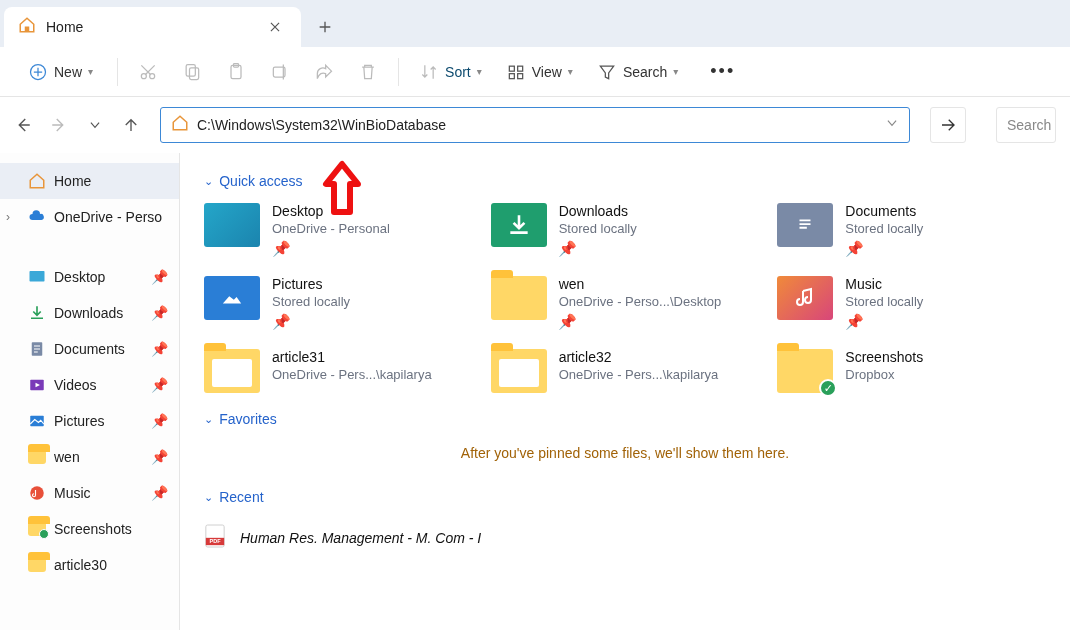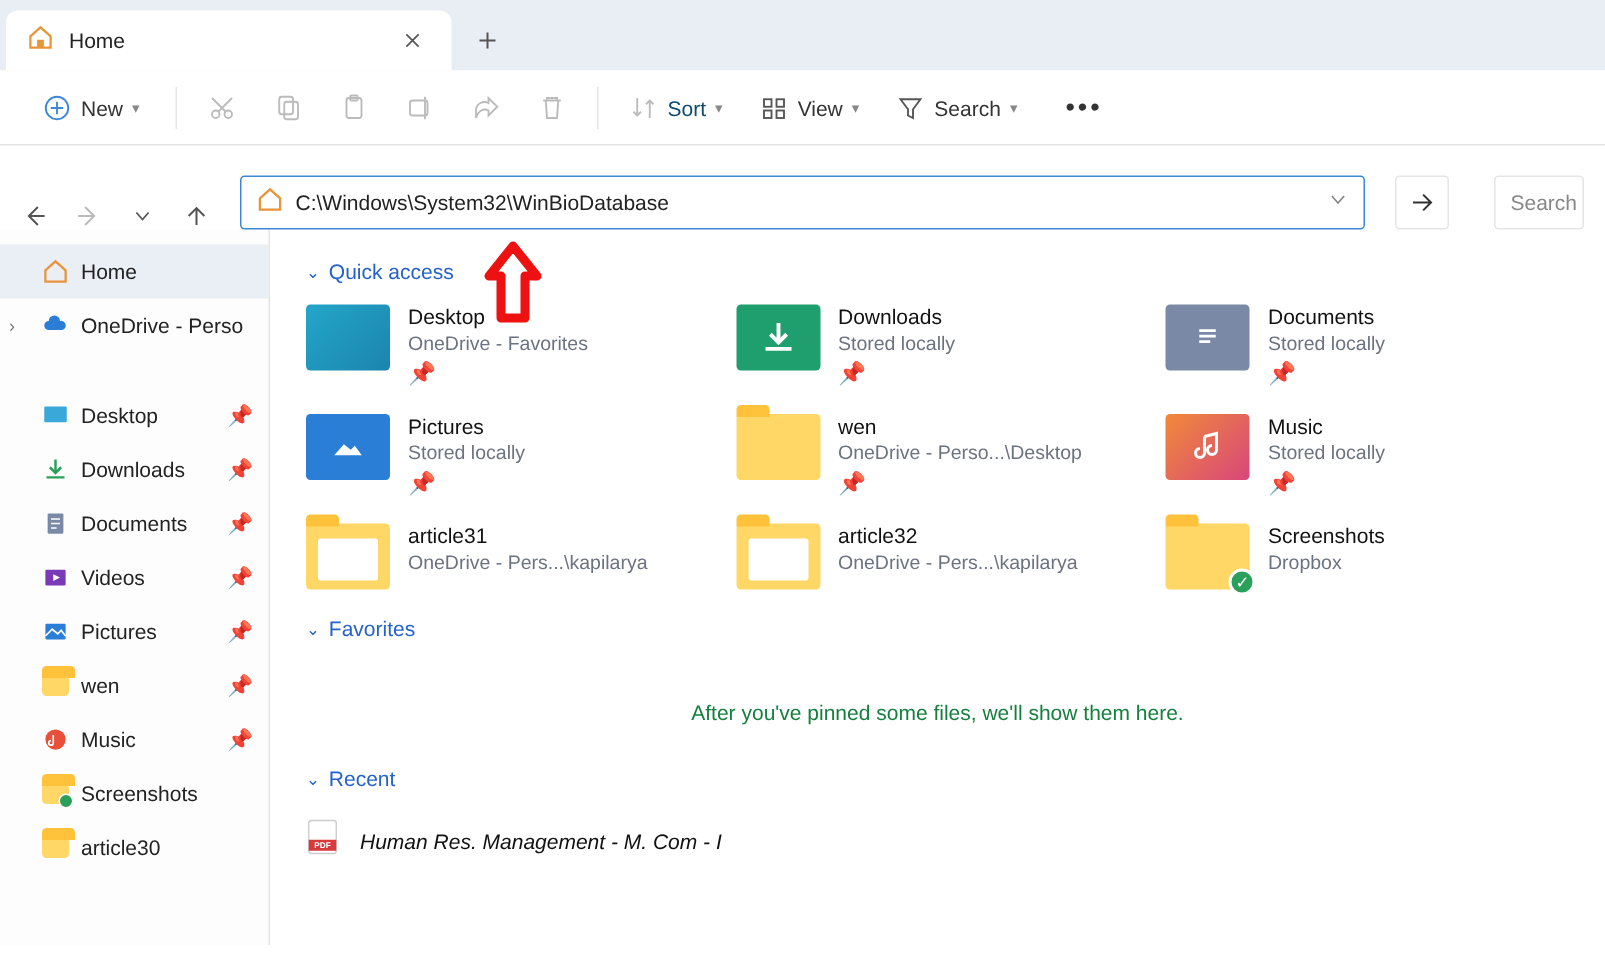--- a/index.html
+++ b/index.html
@@ -17,21 +17,21 @@
 .toolbar { height:50px; background:#fff; border-bottom:1px solid #e5e5e5; display:flex; align-items:center; padding:0 14px; gap:4px; }
 .tbtn { height:40px; display:flex; align-items:center; justify-content:center; gap:6px; padding:0 10px; border-radius:4px; color:#666; }
 .tbtn.wide { padding:0 14px; }
 .tbtn svg { width:20px; height:20px; }
 .tsep { width:1px; height:28px; background:#e5e5e5; margin:0 6px; }
 .chev { font-size:10px; color:#888; }
 .tlabel { font-size:14px; color:#333; }
 .tbtn.dim { color:#bbb; }
 
 
-.navrow { height:56px; display:flex; align-items:flex-end; padding:0 14px; gap:20px; }
+.navrow { height:56px; display:flex; align-items:center; padding:0 14px; gap:20px; }
 .navbtns { display:flex; gap:18px; align-items:center; color:#555; }
 .navbtns .ico { width:18px; height:18px; display:flex; align-items:center; justify-content:center; }
 .address { flex:0 0 750px; height:36px; border:1px solid #3d88d6; border-radius:3px; display:flex; align-items:center; padding:0 10px; gap:8px; position:relative; }
 .address .path { flex:1; font-size:14px; color:#222; }
 .address .drop { color:#888; }
 .gobtn { width:36px; height:36px; border:1px solid #e5e5e5; border-radius:3px; display:flex; align-items:center; justify-content:center; }
 .search { flex:1; height:36px; border:1px solid #e5e5e5; border-radius:3px; display:flex; align-items:center; padding:0 10px; color:#888; font-size:14px; margin-left:10px; overflow:hidden; white-space:nowrap; }
 
 
 .arrow-annot { position:absolute; left:316px; top:158px; pointer-events:none; }
@@ -52,21 +52,21 @@
 .section-hdr .car { font-size:11px; }
 
 .qa-grid { display:grid; grid-template-columns:repeat(3,1fr); gap-row:18px; column-gap:18px; row-gap:18px; margin-bottom:18px; }
 .qa-item { display:flex; gap:12px; align-items:flex-start; }
 .qa-icon { width:56px; height:44px; border-radius:3px; flex:0 0 56px; position:relative; }
 .qa-text { display:flex; flex-direction:column; gap:2px; }
 .qa-name { font-size:14px; color:#111; }
 .qa-sub { font-size:13px; color:#6b7280; }
 .qa-pin { color:#9a9a9a; font-size:15px; margin-top:2px; }
 
-.fav-empty { text-align:center; color:#15803d; font-size:14px; margin:40px 0 28px 0; }
+.fav-empty { text-align:center; color:#a16207; font-size:14px; margin:18px 0 28px 0; }
 
 .recent-row { display:flex; align-items:center; gap:14px; padding:4px 0; }
 .recent-name { flex:0 0 320px; font-size:14px; color:#111;font-style:italic; }
 .recent-date { flex:0 0 200px; font-size:14px; color:#333; }
 .recent-loc { font-size:14px; color:#333; white-space:nowrap; }
 
 
 .folder-yellow { background:#ffd766; border-radius:3px; position:relative; }
 .folder-yellow::before { content:""; position:absolute; top:-6px; left:0; width:22px; height:8px; background:#ffc23a; border-radius:3px 3px 0 0; }
 </style>
@@ -302,21 +302,21 @@
     <div class="section-hdr">
         <span class="car">⌄</span>
         <span>Quick access</span>
       </div>
 
     <div class="qa-grid" id="qa-grid">
         <div class="qa-item">
       <div class="qa-icon" style="width:56px;height:44px;border-radius:3px;background:linear-gradient(135deg,#24a6c9,#1b84ae)"></div>
       <div class="qa-text">
         <span class="qa-name">Desktop</span>
-        <span class="qa-sub">OneDrive - Favorites</span>
+        <span class="qa-sub">OneDrive - Personal</span>
         <span class="qa-pin">📌</span>
       </div>
     </div>
         <div class="qa-item">
       <div class="qa-icon" style="width:56px;height:44px;border-radius:3px;background:#1f9e6e;display:flex;align-items:center;justify-content:center">
             <svg width="26" height="26" viewBox="0 0 24 24">
               <path d="M12 3 V14 M7 10 L12 15 L17 10 M4 19 H20" fill="none" stroke="#fff" stroke-width="2.4"></path>
             </svg>
           </div>
       <div class="qa-text">

